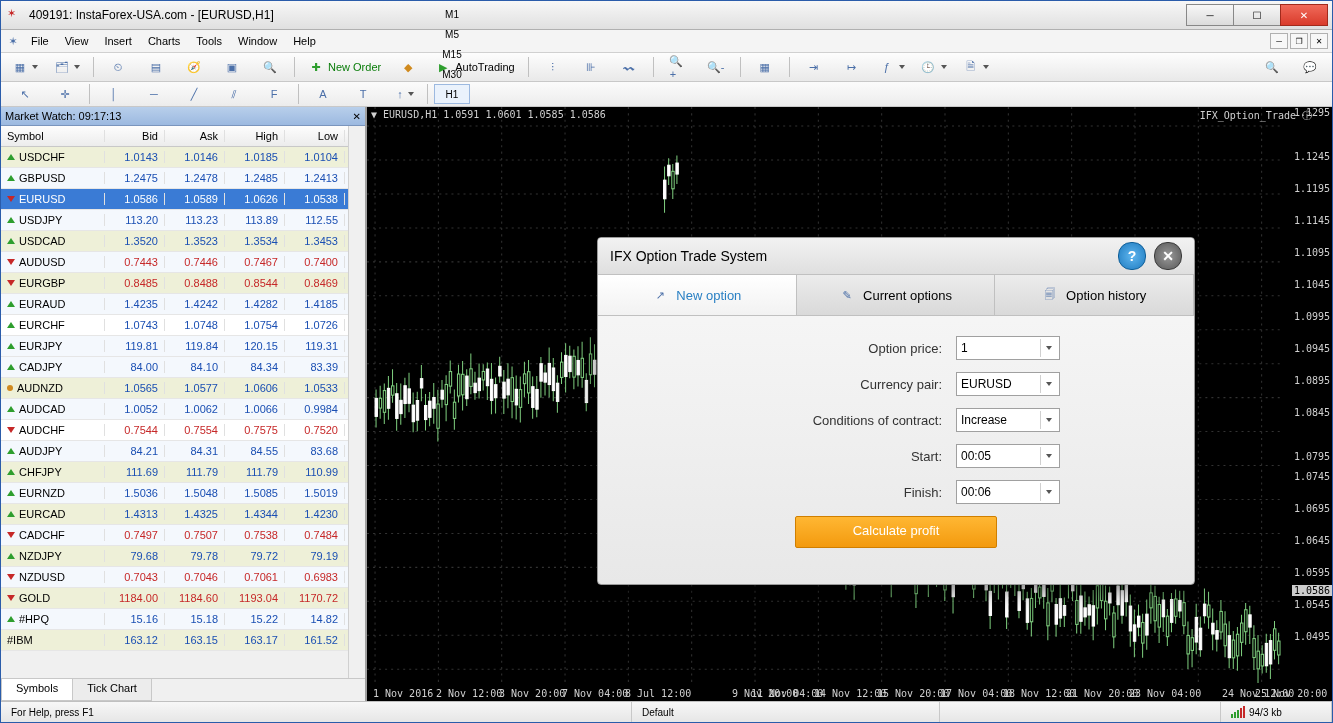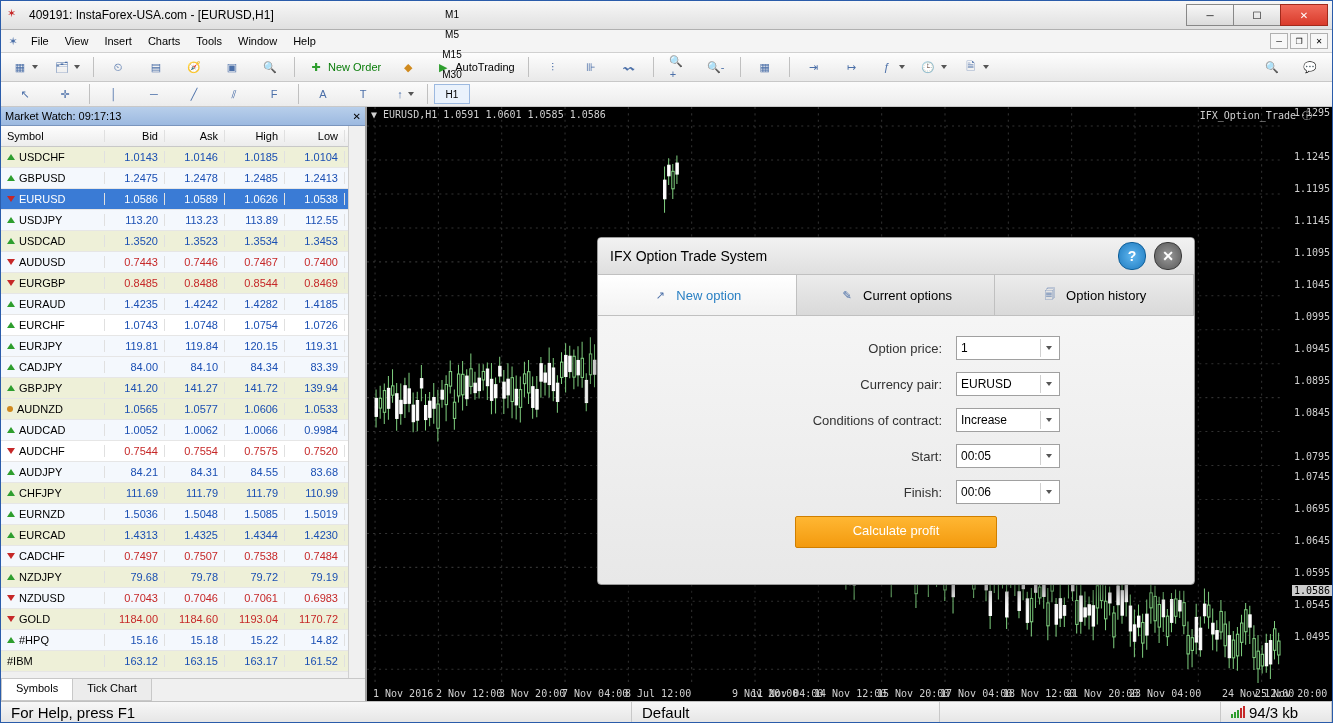--- a/index.html
+++ b/index.html
@@ -72,21 +72,21 @@
 .dlg-tabs{height:40px;display:flex;border-bottom:1px solid #c0c0c0}
 .dlg-tab{flex:1;display:flex;align-items:center;justify-content:center;gap:8px;font-size:13px;border-right:1px solid #c0c0c0;background:linear-gradient(#ececec,#d9d9d9)}
 .dlg-tab.active{background:linear-gradient(#fff,#f2f2f2);color:#2a80c4}
 .dlg-body{padding:20px 24px}
 .frow{display:flex;align-items:center;margin-bottom:12px}
 .frow label{width:320px;text-align:right;padding-right:14px;font-size:13px;color:#333}
 .frow .combo{width:94px;height:22px;border:1px solid #a0a0a0;background:#fff;display:flex;align-items:center;padding:0 4px;font-size:12px;position:relative}
 .frow .combo .caret{position:absolute;right:2px;top:2px;width:16px;height:18px;display:flex;align-items:center;justify-content:center;border-left:1px solid #d0d0d0}
 .calcbtn{display:block;margin:12px auto 0;width:200px;height:30px;background:linear-gradient(#ffb733,#f39a0e);border:1px solid #d07f00;color:#fff;font-size:13px;border-radius:2px;text-align:center;line-height:28px}
 
-.statusbar{height:20px;background:linear-gradient(#f7f7f7,#e6e6e6);display:flex;align-items:center;font-size:15px;border-top:1px solid #c0c0c0}
+.statusbar{height:20px;background:linear-gradient(#f7f7f7,#e6e6e6);display:flex;align-items:center;font-size:10px;border-top:1px solid #c0c0c0}
 .statusbar .cell{padding:0 10px;border-right:1px solid #c8c8c8;height:100%;display:flex;align-items:center}
 .conn-bars{display:flex;align-items:flex-end;gap:1px;margin-right:4px}
 .conn-bars span{width:2px;background:#2e9e2e}
 .conn-bars span:nth-child(1){height:4px}.conn-bars span:nth-child(2){height:6px}.conn-bars span:nth-child(3){height:8px}.conn-bars span:nth-child(4){height:10px;background:#c62828}.conn-bars span:nth-child(5){height:12px;background:#c62828}
 </style>
 </head>
 <body>
 
 <div class="window">
 
@@ -362,30 +362,20 @@
               </div>
               <div class="trow even">
                 <div class="col c-sym">
                   <span class="arr up"></span>
                   <span>CADJPY</span>
                 </div>
                 <div class="col c-num blue">84.00</div>
                 <div class="col c-num blue">84.10</div>
                 <div class="col c-num blue">84.34</div>
                 <div class="col c-num blue">83.39</div>
-              </div>
-              <div class="trow alt">
-                <div class="col c-sym">
-                  <span class="arr up"></span>
-                  <span>GBPJPY</span>
-                </div>
-                <div class="col c-num blue">141.20</div>
-                <div class="col c-num blue">141.27</div>
-                <div class="col c-num blue">141.72</div>
-                <div class="col c-num blue">139.94</div>
               </div>
               <div class="trow alt">
                 <div class="col c-sym">
                   <span class="arr st"></span>
                   <span>AUDNZD</span>
                 </div>
                 <div class="col c-num blue">1.0565</div>
                 <div class="col c-num blue">1.0577</div>
                 <div class="col c-num blue">1.0606</div>
                 <div class="col c-num blue">1.0533</div>

